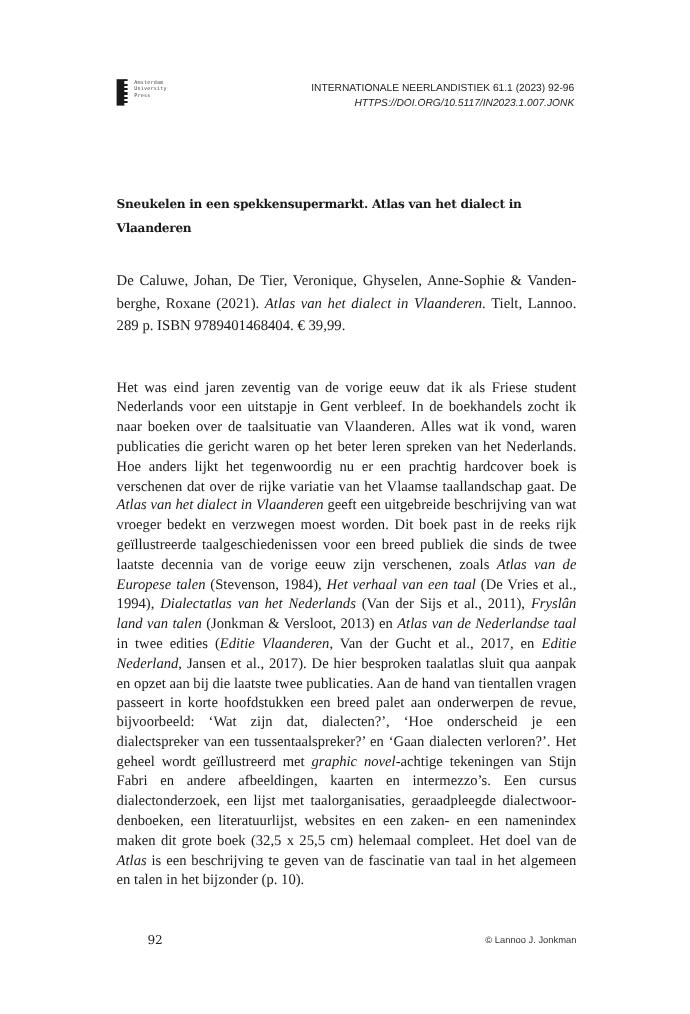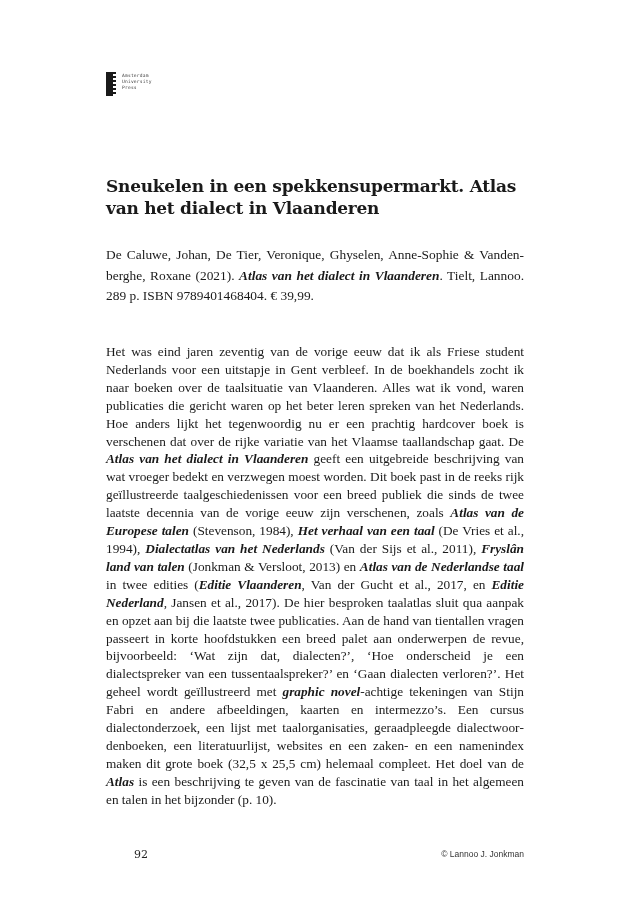--- a/index.html
+++ b/index.html
@@ -11,45 +11,47 @@
   .logo-mark::after {
     content: ""; position: absolute; right: -2px; top: 0; width: 3px; height: 24px;
     background: repeating-linear-gradient(to bottom, #1a1a1a 0 2px, #ffffff 2px 4px);
   }
   .logo-text { margin-left: 8px; font-family: "DejaVu Sans Mono", monospace; font-size: 4.6px; line-height: 6.2px; color: #444; letter-spacing: 0.2px; padding-top: 1px; }
   .logo-text div { white-space: nowrap; }
 
   .running-head { position: absolute; right: 105px; top: 74px; text-align: right; font-family: "Liberation Sans", sans-serif; font-size: 9.3px; line-height: 13px; color: #222; }
   .running-head .doi { font-style: italic; }
 
-  .title { position: absolute; left: 106px; top: 175px; width: 420px; margin: 0; font-family: "DejaVu Serif", serif; font-weight: bold; font-size: 17px; line-height: 22px; color: #1a1a1a; letter-spacing: -0.25px; }
+  .title { position: absolute; left: 106px; top: 175px; width: 420px; margin: 0; font-family: "DejaVu Serif", serif; font-weight: bold; font-size: 11px; line-height: 22px; color: #1a1a1a; letter-spacing: -0.25px; }
 
   .citation { position: absolute; left: 106px; top: 245px; width: 418px; font-family: "Liberation Serif", serif; font-size: 13.4px; line-height: 20.5px; color: #1a1a1a; text-align: justify; }
 
   .body { position: absolute; left: 106px; top: 343px; width: 418px; font-family: "Liberation Serif", serif; font-size: 13.3px; line-height: 17.9px; color: #1a1a1a; text-align: justify; margin: 0; hyphens: manual; }
 
   .footer-page { position: absolute; left: 106px; top: 848px; font-family: "DejaVu Serif", serif; font-size: 11px; color: #222; margin-left: 28px; }
   .footer-copy { position: absolute; right: 103px; top: 849px; font-family: "Liberation Sans", sans-serif; font-size: 8.5px; color: #333; }
-  i { font-style: italic; font-weight: bold; }
+  i { font-style: italic; }
 </style>
 </head>
 <body>
 
 <div class="page">
 
   <div class="logo">
     <div class="logo-mark"></div>
     <div class="logo-text">
       <div>Amsterdam</div>
       <div>University</div>
       <div>Press</div>
     </div>
   </div>
 
   <div class="running-head">
+    <div>INTERNATIONALE NEERLANDISTIEK 61.1 (2023) 92-96</div>
+    <div class="doi">HTTPS://DOI.ORG/10.5117/IN2023.1.007.JONK</div>
   </div>
 
   <h1 class="title">Sneukelen in een spekkensupermarkt. Atlas van het dialect in Vlaanderen</h1>
 
   <div class="citation"><span>De Caluwe, Johan, De Tier, Veronique, Ghyselen, Anne-Sophie &amp; Vanden­berghe, Roxane (2021). </span><i>Atlas van het dialect in Vlaanderen</i><span>. Tielt, Lannoo. 289 p. ISBN 9789401468404. € 39,99.</span></div>
 
   <p class="body" id="body-text"><span>Het was eind jaren zeventig van de vorige eeuw dat ik als Friese student Nederlands voor een uitstapje in Gent verbleef. In de boekhandels zocht ik naar boeken over de taalsituatie van Vlaanderen. Alles wat ik vond, waren publicaties die gericht waren op het beter leren spreken van het Nederlands. Hoe anders lijkt het tegenwoordig nu er een prachtig hardcover boek is verschenen dat over de rijke variatie van het Vlaamse taallandschap gaat. De </span><i>Atlas van het dialect in Vlaanderen</i><span> geeft een uitgebreide beschrijving van wat vroeger bedekt en verzwegen moest worden. Dit boek past in de reeks rijk geïllustreerde taalgeschiedenissen voor een breed publiek die sinds de twee laatste decennia van de vorige eeuw zijn verschenen, zoals </span><i>Atlas van de Europese talen</i><span> (Stevenson, 1984), </span><i>Het verhaal van een taal</i><span> (De Vries et al., 1994), </span><i>Dialectatlas van het Nederlands</i><span> (Van der Sijs et al., 2011), </span><i>Fryslân land van talen</i><span> (Jonkman &amp; Versloot, 2013) en </span><i>Atlas van de Nederlandse taal</i><span> in twee edities (</span><i>Editie Vlaanderen</i><span>, Van der Gucht et al., 2017, en </span><i>Editie Nederland</i><span>, Jansen et al., 2017). De hier besproken taalatlas sluit qua aanpak en opzet aan bij die laatste twee publicaties. Aan de hand van tientallen vragen passeert in korte hoofdstukken een breed palet aan onderwerpen de revue, bijvoorbeeld: ‘Wat zijn dat, dialecten?’, ‘Hoe onderscheid je een dialectspreker van een tussentaalspreker?’ en ‘Gaan dialecten verloren?’. Het geheel wordt geïllustreerd met </span><i>graphic novel</i><span>-achtige tekeningen van Stijn Fabri en andere afbeeldingen, kaarten en intermezzo’s. Een cursus dialectonderzoek, een lijst met taalorganisaties, geraadpleegde dialectwoor­denboeken, een literatuurlijst, websites en een zaken- en een namenindex maken dit grote boek (32,5 x 25,5 cm) helemaal compleet. Het doel van de </span><i>Atlas</i><span> is een beschrijving te geven van de fascinatie van taal in het algemeen en talen in het bijzonder (p. 10).</span></p>
 
   <div class="footer-page">92</div>
   <div class="footer-copy">© Lannoo J. Jonkman</div>

